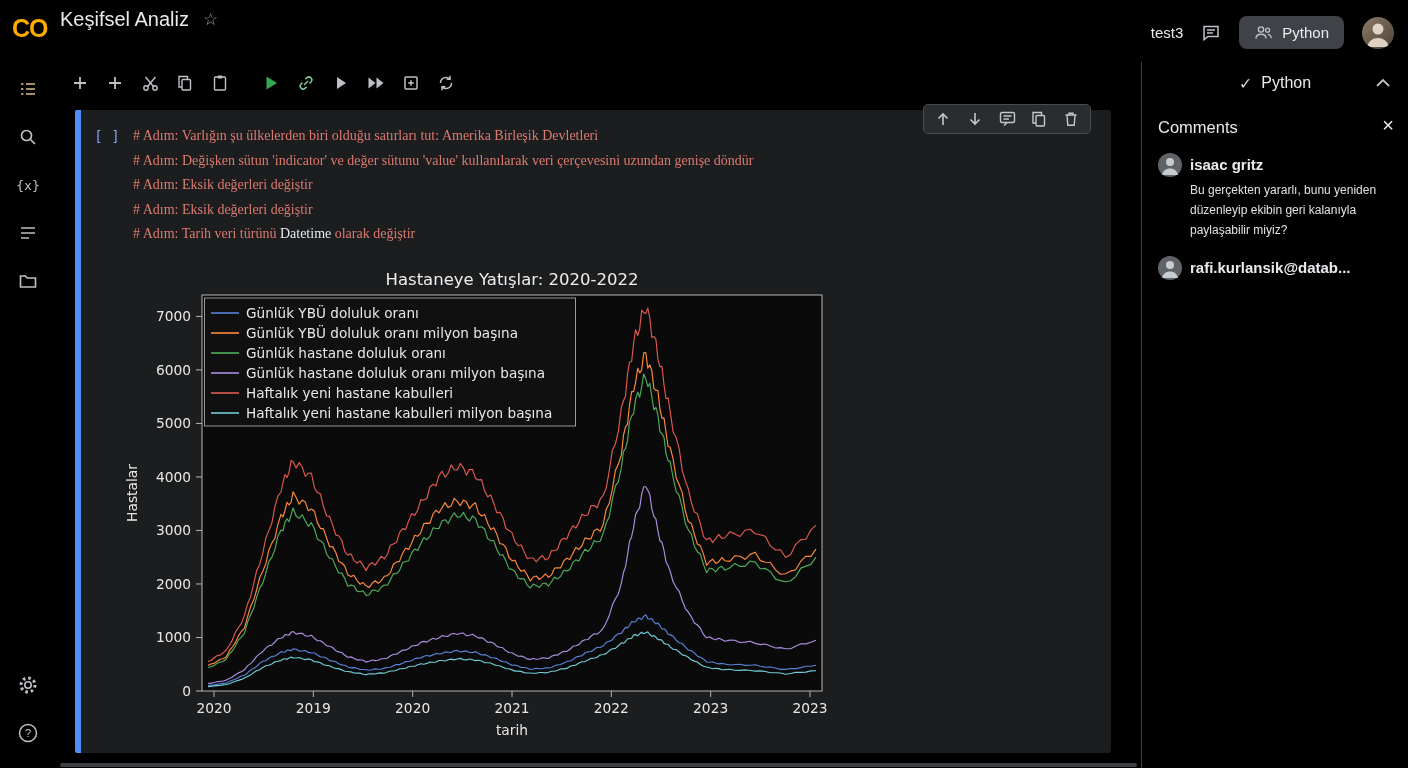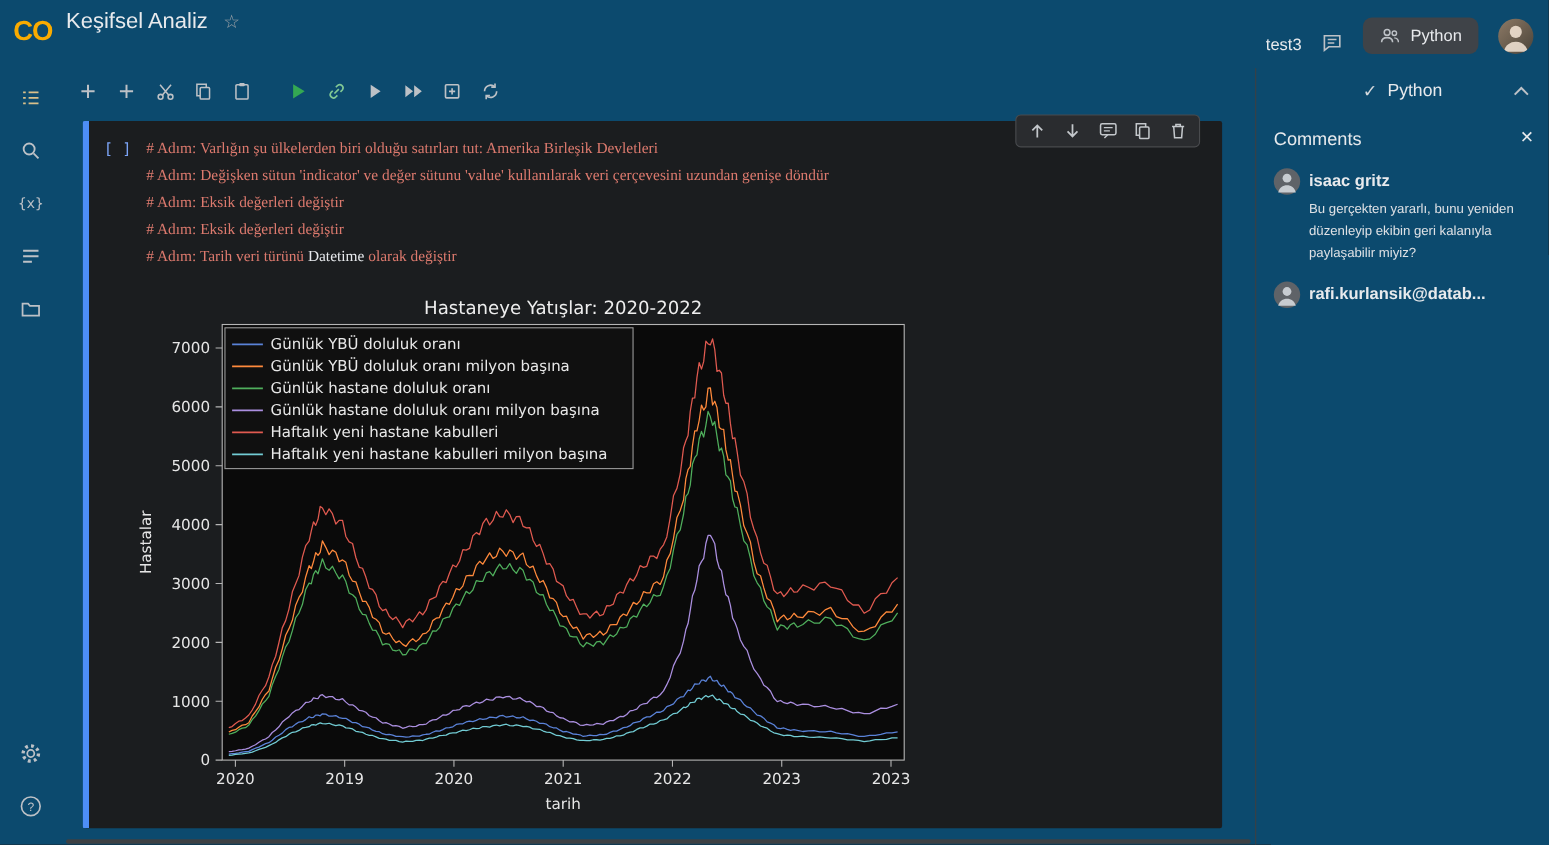--- a/index.html
+++ b/index.html
@@ -1,30 +1,30 @@
 <!DOCTYPE html>
 <html><head>
 <meta charset="utf-8">
 <style>
   * { margin:0; padding:0; box-sizing:border-box; }
   html,body { width:1408px; height:768px; overflow:hidden; background:#202124;
               font-family:"Liberation Sans", sans-serif; color:#e8eaed; }
-  .app { width:1408px; height:768px; display:flex; flex-direction:column; background:#0c4a6e; }
+  .app { width:1408px; height:768px; display:flex; flex-direction:column; background:#000000; }
 
   
   .header { height:62px; display:flex; align-items:flex-start; padding:8px 14px 0 12px; flex:none; }
   .logo { font-size:25px; font-weight:800; color:#f9ab00; letter-spacing:-1px; margin-top:6px; width:48px; }
   .title-block { margin-left:0; }
   .title-row { display:flex; align-items:center; }
   .nb-title { font-size:20px; color:#e8eaed; }
   .star { color:#9aa0a6; font-size:17px; margin-left:14px; cursor:pointer; }
   .menu-row { display:flex; align-items:center; margin-top:5px; font-size:15px; }
   .menu-row .mi { margin-right:26px; cursor:pointer; }
   .menu-row .hlink { margin-left:14px; margin-right:10px; text-decoration:underline; cursor:pointer; color:#e8eaed; }
-  .header-right { margin-left:auto; display:flex; align-items:flex-end; gap:18px; margin-top:8px; }
+  .header-right { margin-left:auto; display:flex; align-items:center; gap:18px; margin-top:8px; }
   .doc-name { font-size:15px; }
   .icon-btn { color:#bdc1c6; display:inline-flex; align-items:center; justify-content:center; cursor:pointer; background:none; border:none; }
   .runtime-btn { display:flex; align-items:center; gap:9px; background:#3f4348; border:none; color:#e8eaed;
                  font-size:15px; padding:8px 15px; border-radius:8px; cursor:pointer; font-family:inherit; }
   .avatar { width:32px; height:32px; border-radius:50%; background:linear-gradient(135deg,#8d7a66,#4a4339);
             display:flex; align-items:center; justify-content:center; cursor:pointer; overflow:hidden; }
 
   
   .main-row { flex:1; display:flex; min-height:0; }
   .activity-bar { width:56px; flex:none; display:flex; flex-direction:column; align-items:center; padding:12px 0 14px; }

